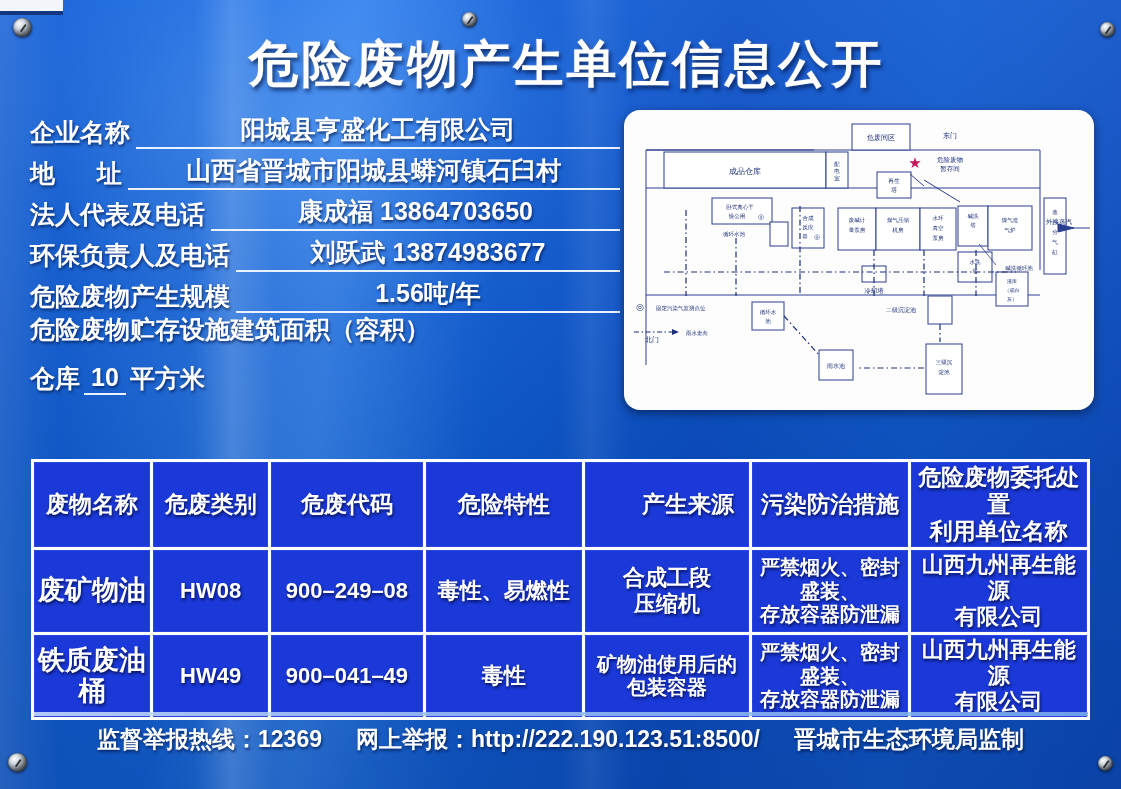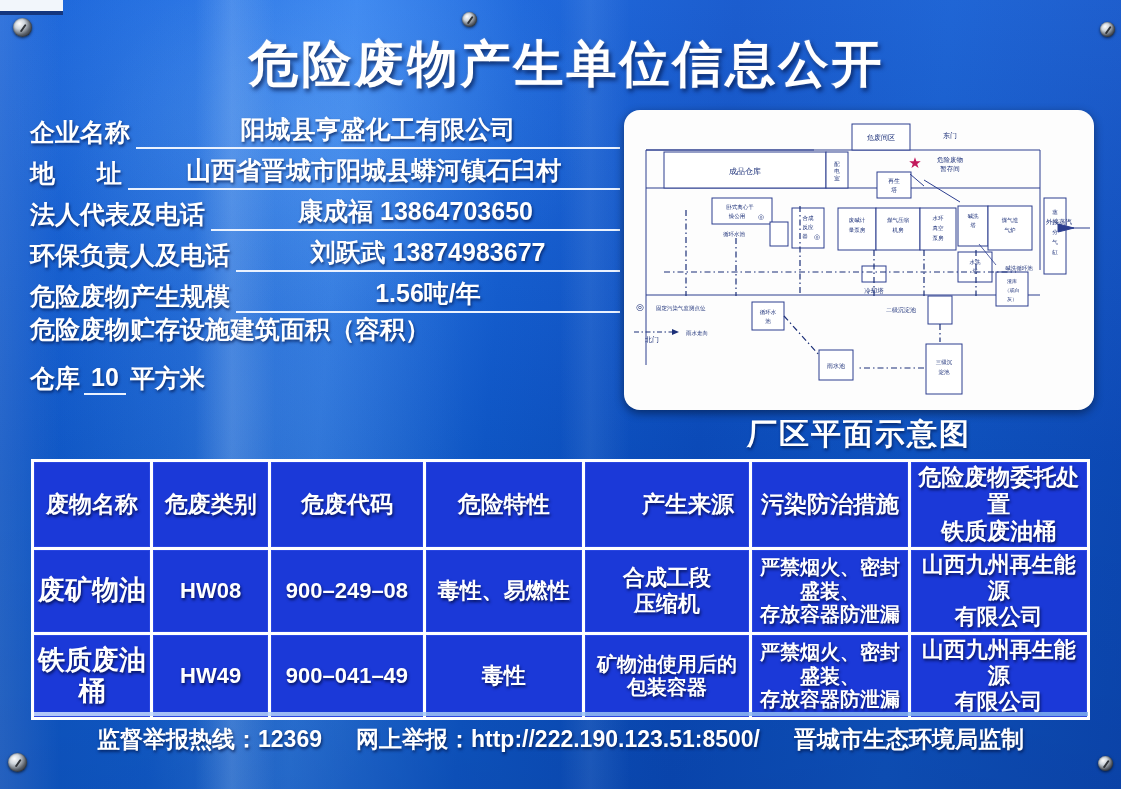--- a/index.html
+++ b/index.html
@@ -329,34 +329,33 @@
           <text x="32" y="200" font-size="5.5" fill="#1b2f78" font-family="'DejaVu Sans',sans-serif">固定污染气监测点位</text>
           <g stroke="#1b2f78" stroke-width="1.2" stroke-dasharray="5 2.5 1.5 2.5">
             <line x1="10" y1="222" x2="48" y2="222"></line>
           </g>
           <polygon points="48,219 55,222 48,225" fill="#1b2f78"></polygon>
           <text x="62" y="225" font-size="5.5" fill="#1b2f78" font-family="'DejaVu Sans',sans-serif">雨水走向</text>
         </g>
       </svg>
     </div>
   </div>
-  <div id="diagcap">厂区平面示意图</div>
 
   <div id="tablewrap">
     <table>
       <thead>
         <tr>
           <th class="c0">废物名称</th>
           <th class="c1">危废类别</th>
           <th class="c2">危废代码</th>
           <th class="c3">危险特性</th>
           <th class="c4">产生来源</th>
           <th class="c5">污染防治措施</th>
           <th class="c6" style="white-space:pre-line">危险废物委托处置
-铁质废油桶</th>
+利用单位名称</th>
         </tr>
       </thead>
       <tbody>
         <tr>
           <td class="nm">废矿物油</td>
           <td>HW08</td>
           <td>900–249–08</td>
           <td>毒性、易燃性</td>
           <td style="white-space:pre-line">合成工段
 压缩机</td>

